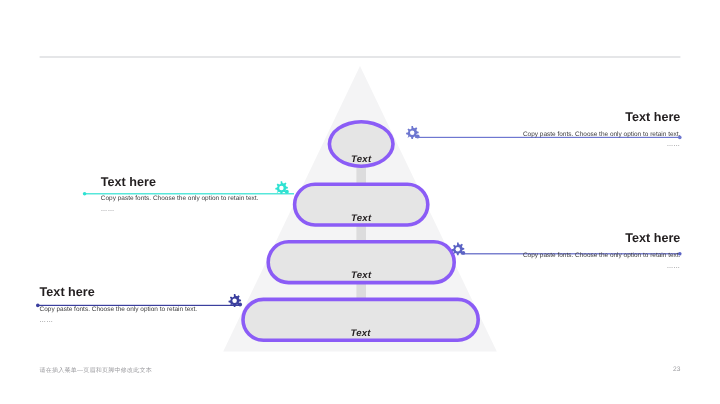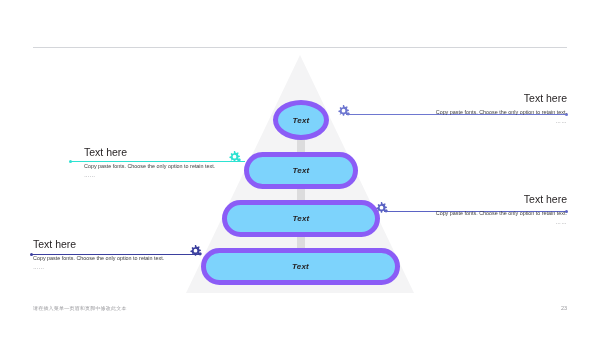--- a/index.html
+++ b/index.html
@@ -46,25 +46,25 @@
     top: 0;
     width: 0;
     height: 0;
     border-left: 114px solid transparent;
     border-right: 114px solid transparent;
     border-bottom: 238px solid #f4f4f5;
   }
 
   .pill {
     position: absolute;
-    background: #7dd3fc;
-    border: 5px solid #8b5cf6;
+    background: #e5e5e5;
+    border: 3px solid #8b5cf6;
     box-sizing: border-box;
     display: flex;
-    align-items: center;
+    align-items: flex-end;
     justify-content: center;
     font-style: italic;
     font-weight: bold;
     font-size: 8px;
     color: #231f20;
     letter-spacing: .2px;
     z-index: 3;
   }
   .pill-1 { left: 87px;  top: 45px;  width: 56px;  height: 40px;  border-radius: 28px/20px; }
   .pill-2 { left: 58px;  top: 97px;  width: 114px; height: 37px;  border-radius: 19px; }
@@ -81,21 +81,21 @@
   .conn-1 { top: 82px;  height: 18px; }
   .conn-2 { top: 131px; height: 17px; }
   .conn-3 { top: 179px; height: 17px; }
 
   
   .callout {
     position: absolute;
   }
   .callout .title {
     font-size: 10.5px;
-    font-weight: normal;
+    font-weight: bold;
     color: #231f20;
     line-height: 13px;
     margin: 0;
     white-space: nowrap;
   }
   .callout .body {
     font-size: 5.4px;
     color: #3a3a3c;
     line-height: 8.5px;
     margin: 0;

